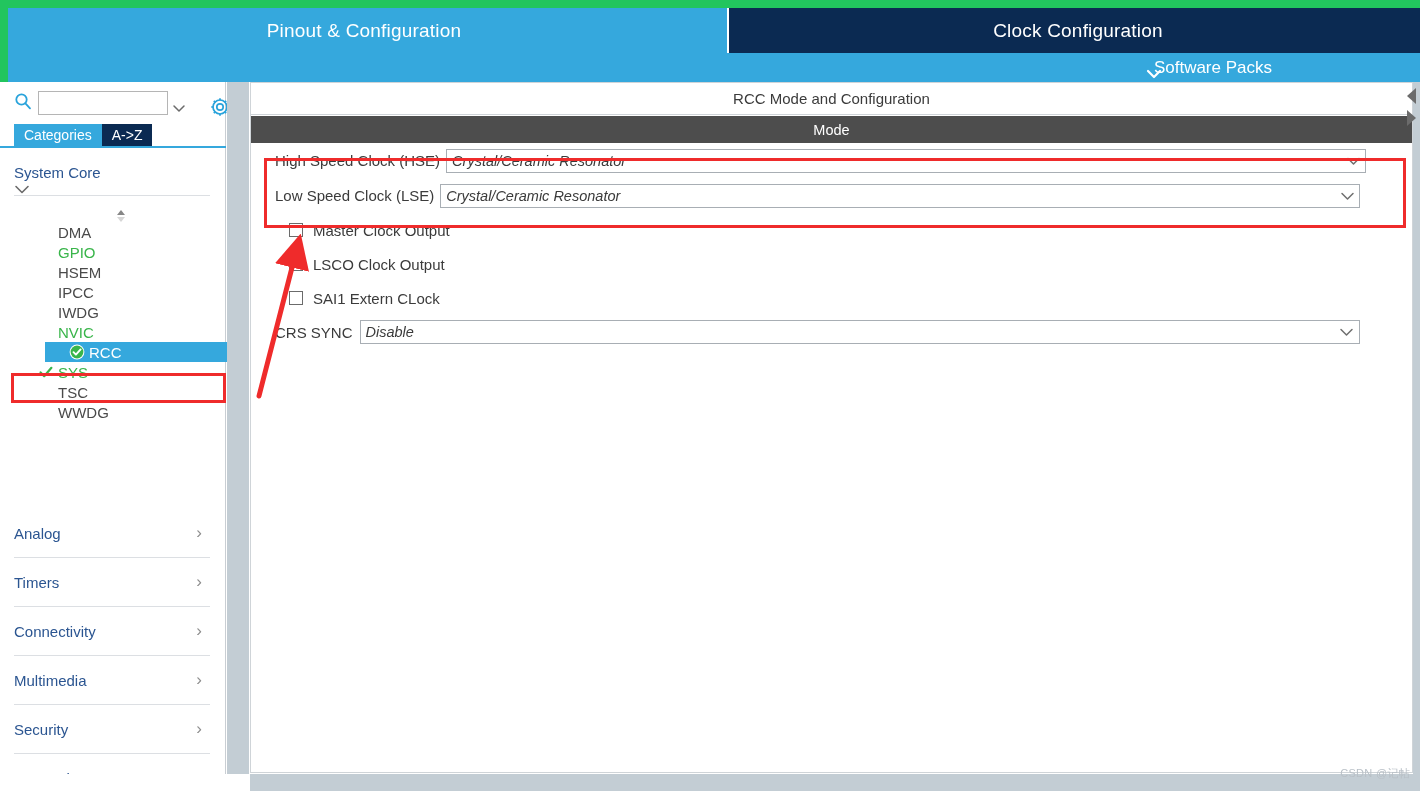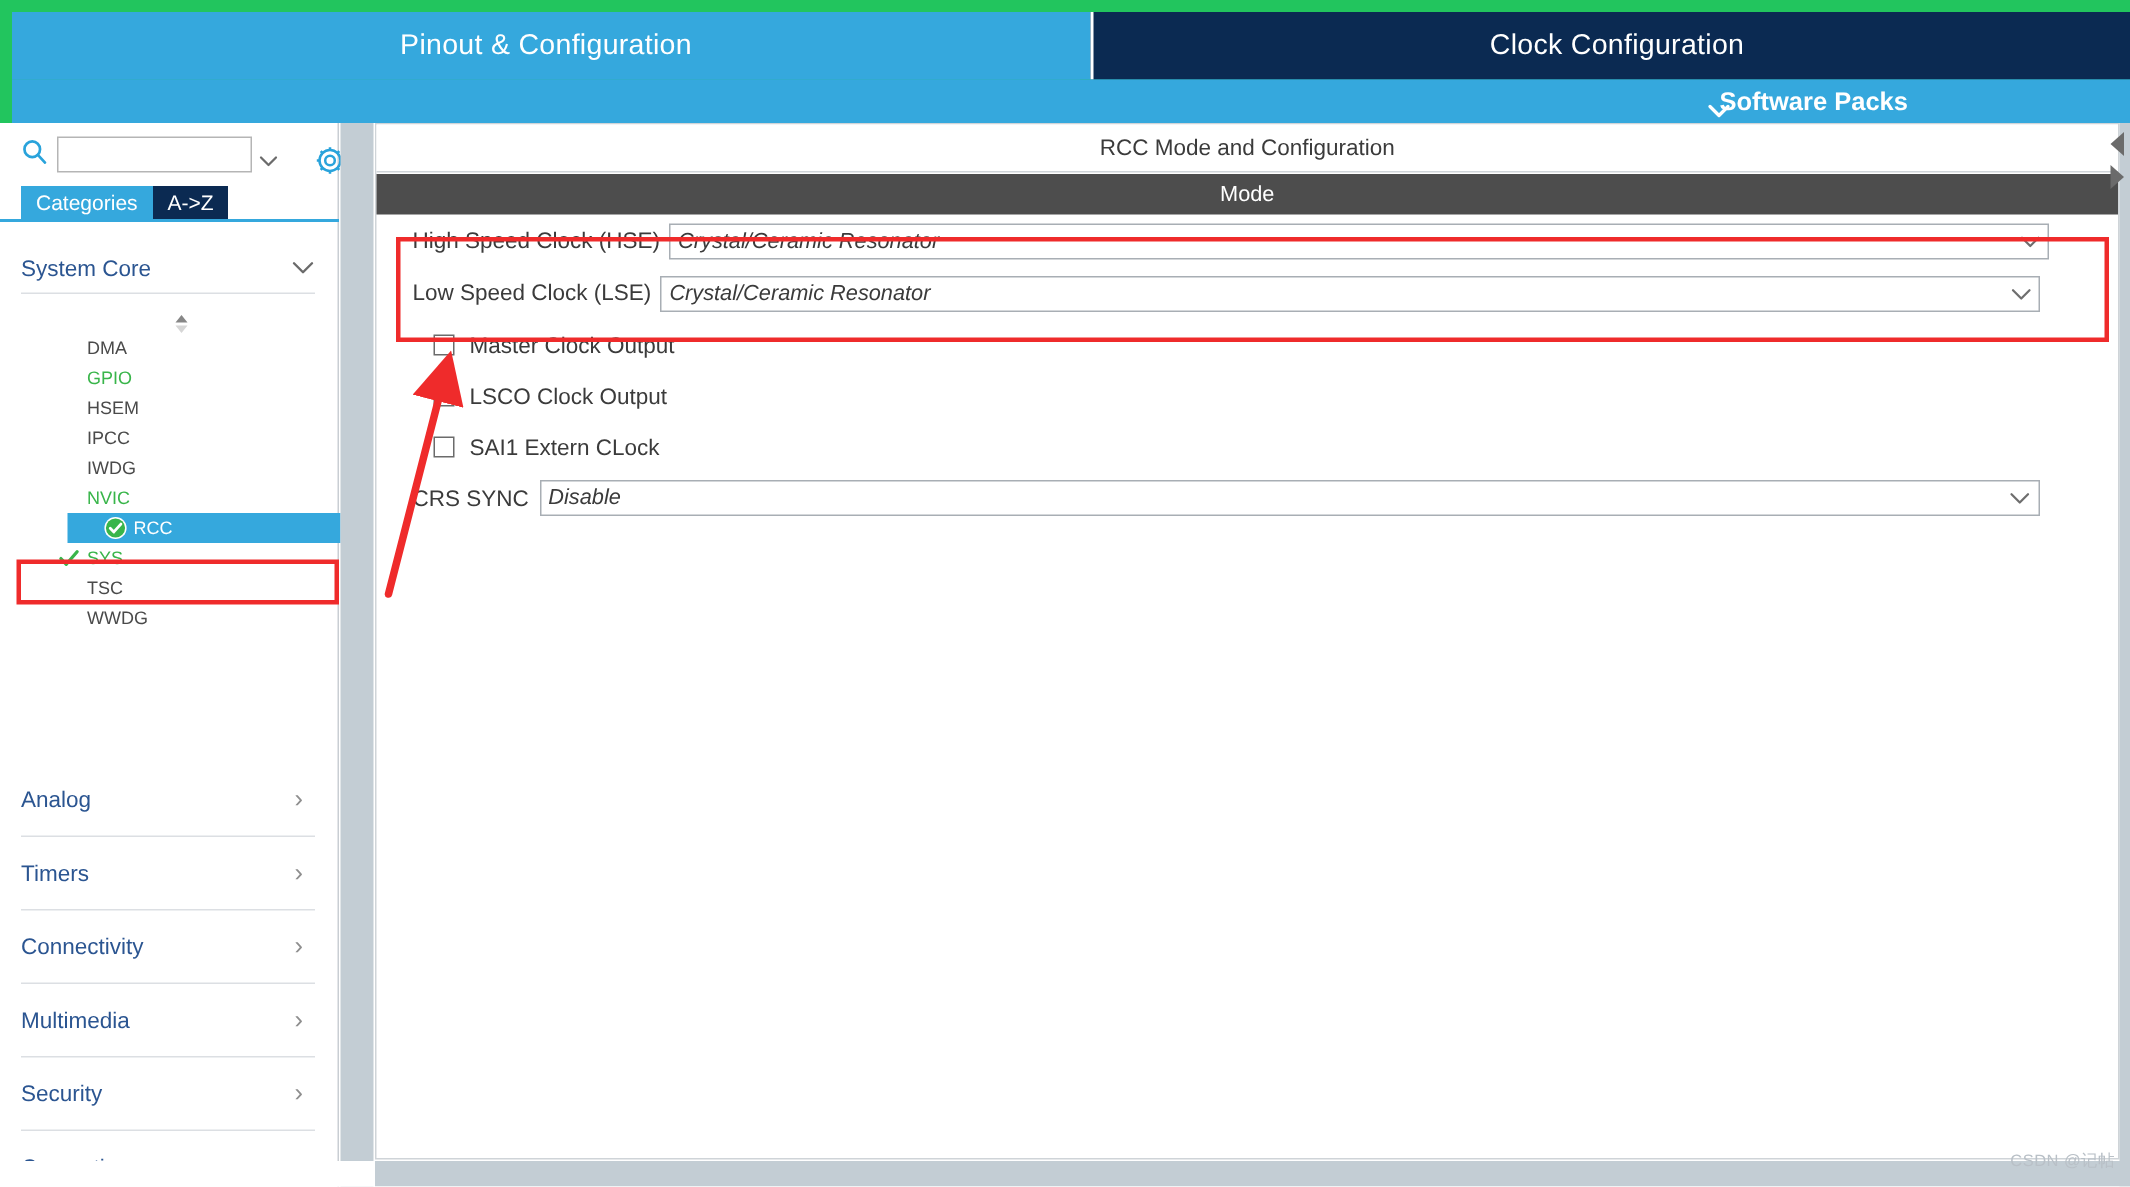--- a/index.html
+++ b/index.html
@@ -40,21 +40,21 @@
   }
   .packsbar {
     position: absolute; left: 8px; top: 53px;
     width: 1412px; height: 29px;
     background: #35a8dd;
     display: flex; align-items: center; justify-content: flex-end;
   }
   .packs-label {
     color: #ffffff; font-size: 17px;
     margin-right: 148px;
-    display: flex; align-items: center; gap: 8px; font-weight: bold;
+    display: flex; align-items: center; gap: 8px;
   }
   .chev-down {
     width: 0; height: 0; position: relative; display: inline-block;
   }
   .chev-down svg { display: block; }
 
   
   .sidebar {
     position: absolute; left: 0; top: 82px;
     width: 226px; height: 709px;
@@ -94,36 +94,37 @@
   .tsub.inactive { background: #0b2a52; }
   .sb-underline {
     position: absolute; left: 0; top: 64px;
     width: 226px; height: 2px; background: #35a8dd;
   }
 
   .group {
     position: absolute; left: 14px; width: 196px;
   }
   .group-head {
-    height: 32px; display: flex; align-items: center;
+    height: 32px; display: flex; 
     justify-content: space-between;
     font-size: 15px; color: #2b5591;
     border-bottom: 1px solid #dcdfe3;
+    flex-direction: column;
   }
   .sortmark {
     position: absolute; left: 112px; top: 38px;
     width: 18px; height: 16px;
   }
   .peripherals {
     position: absolute; left: 14px; top: 140px; width: 196px;
   }
   .per-item {
     height: 20px; padding-left: 44px;
     display: flex; align-items: center;
-    font-size: 12px; color: #4a4a4a;
+    font-size: 15px; color: #4a4a4a;
     position: relative;
   }
   .per-item.green { color: #39b54a; }
   .per-item.selected {
     background: #35a8dd; color: #ffffff;
     width: 182px;
     margin-left: 31px;
   }
   .per-check {
     position: absolute; left: 24px; top: 2px;

